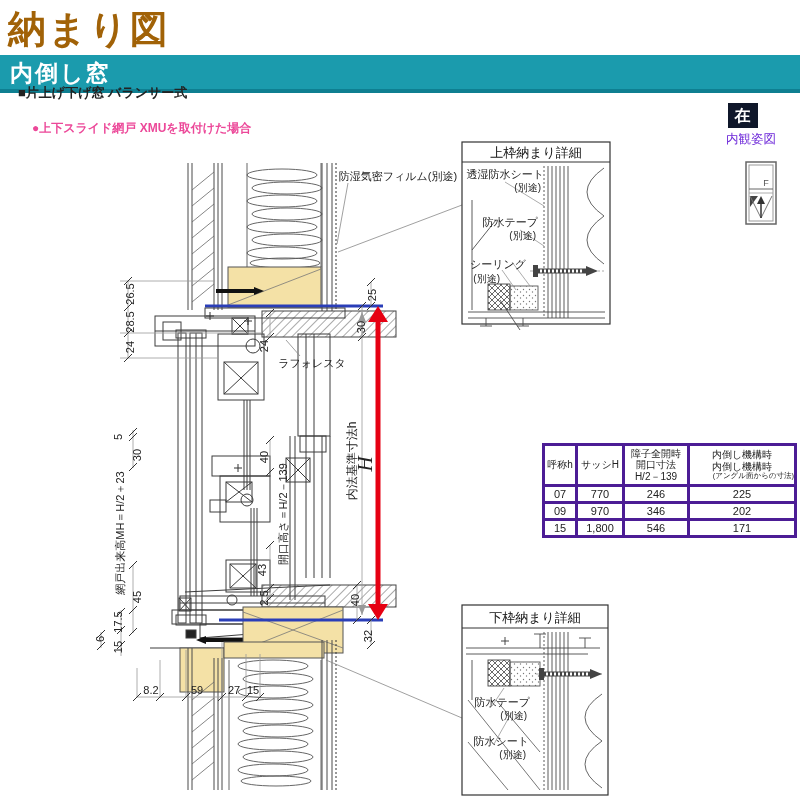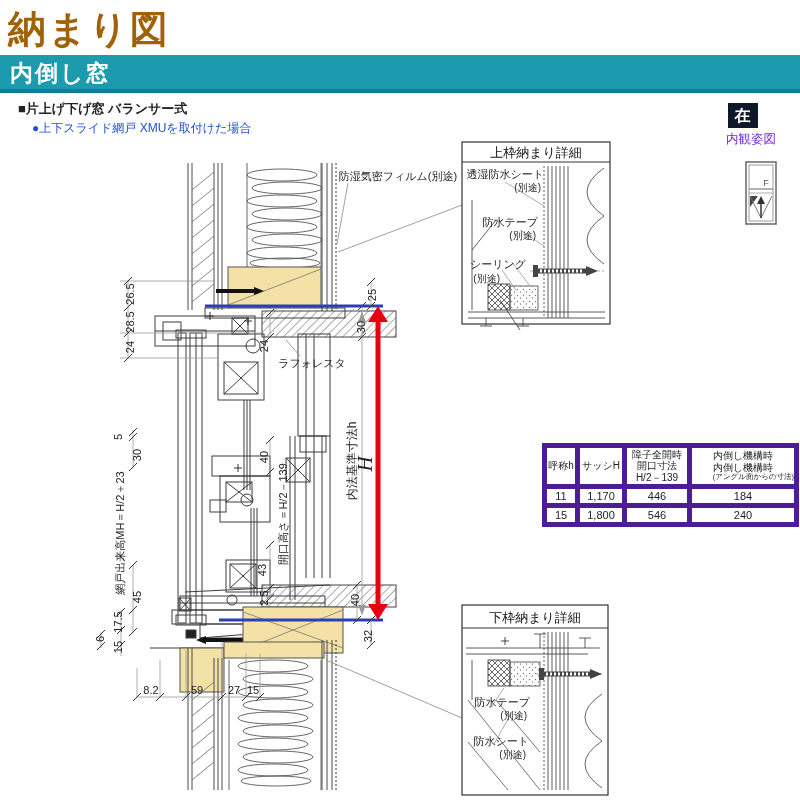--- a/index.html
+++ b/index.html
@@ -2,29 +2,29 @@
 <html><head>
 <meta charset="utf-8">
 <style>
   html,body{margin:0;padding:0;background:#fff;}
   .page{position:relative;width:800px;height:800px;background:#fff;overflow:hidden;
         font-family:"Liberation Sans", sans-serif;color:#111;}
   .abs{position:absolute;}
   .title{left:8px;top:4px;font-size:38px;font-weight:900;letter-spacing:2px;color:#a16207;}
   .band{left:0;top:55px;width:800px;height:34px;background:#1b9bad;border-bottom:4px solid #0e7f91;}
   .band span{position:absolute;left:10px;top:3px;font-size:23px;font-weight:bold;color:#fff;letter-spacing:2px;}
-  .sub1{left:18px;top:100px;font-size:13px;font-weight:bold;color:#222;}
-  .sub2{left:32px;top:120px;font-size:12px;color:#1d4ed8;}
+  .sub1{left:18px;top:84px;font-size:13px;font-weight:bold;color:#222;}
+  .sub2{left:32px;top:120px;font-size:12px;color:#ec4899;font-weight:bold;}
   .badge{left:728px;top:103px;width:30px;height:25px;background:#0f172a;color:#fff;font-size:16px;
          font-weight:bold;text-align:center;line-height:25px;letter-spacing:1px;}
   .caption{left:726px;top:131px;font-size:12.5px;color:#6d28d9;}
   svg{position:absolute;left:0;top:0;}
   .tablewrap{left:542px;top:443px;}
   table{border-collapse:collapse;table-layout:fixed;background:#fff;}
-  td,th{border:5px solid #4c1d95;text-align:center;vertical-align:middle;padding:0;color:#222;}
+  td,th{border:3px solid #4c1d95;text-align:center;vertical-align:middle;padding:0;color:#222;}
   th{font-weight:normal;font-size:10px;line-height:1.15;}
   th .tiny{font-size:7.5px;display:block;text-align:right;}
   td{font-size:11px;height:14px;}
   tr.hd{height:41px;}
 </style>
 </head>
 <body>
 
 <div class="page">
 
@@ -458,28 +458,34 @@
           <span>開口寸法</span><br>
           <span>H/2－139</span>
         </th>
         <th>
           <span>内倒し機構時</span><br>
           <span>内倒し機構時</span>
           <span class="tiny">(アングル面からの寸法)</span>
         </th>
       </tr>
       <tr>
-        <td>11</td>
-        <td>1,170</td>
-        <td>446</td>
-        <td>184</td>
+        <td>07</td>
+        <td>770</td>
+        <td>246</td>
+        <td>225</td>
+      </tr>
+      <tr>
+        <td>09</td>
+        <td>970</td>
+        <td>346</td>
+        <td>202</td>
       </tr>
       <tr>
         <td>15</td>
         <td>1,800</td>
         <td>546</td>
-        <td>240</td>
+        <td>171</td>
       </tr>
     </tbody>
       </table>
   </div>
 
 </div>
 
 </body></html>

